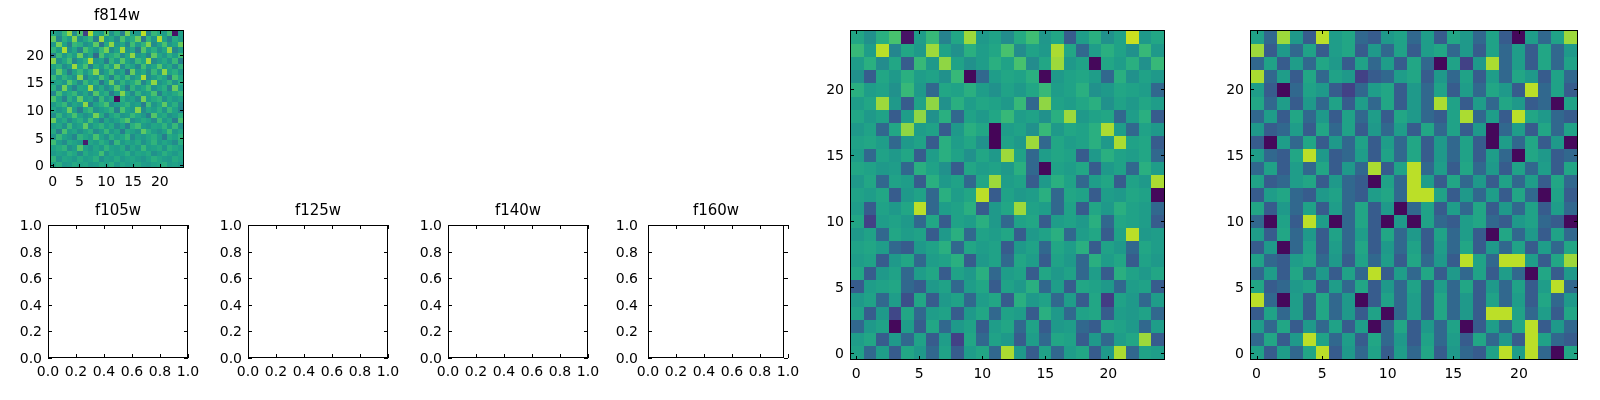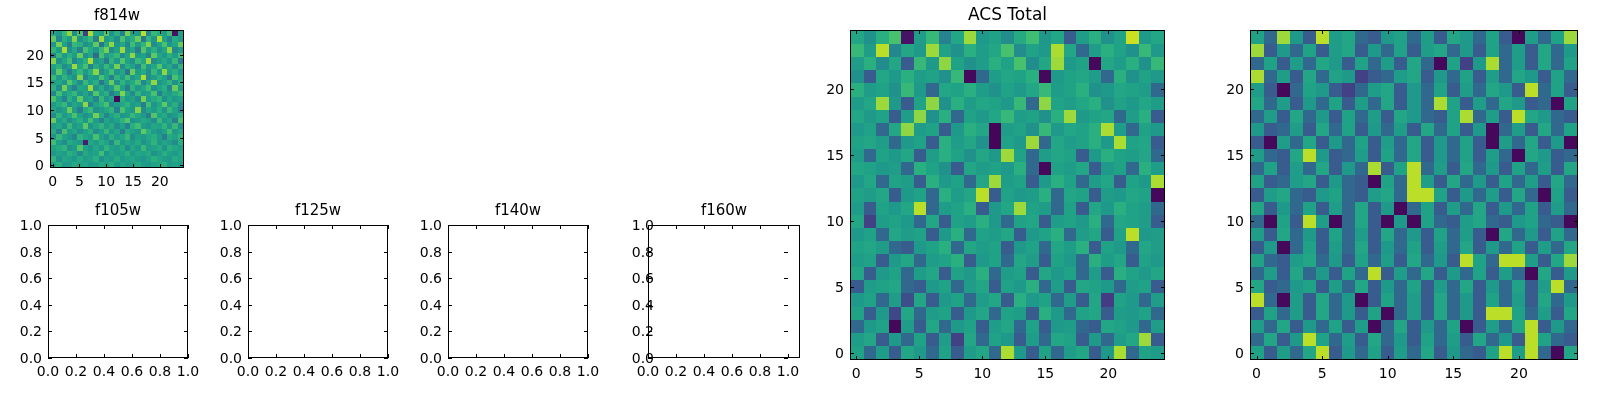--- a/index.html
+++ b/index.html
@@ -882,21 +882,21 @@
         <div class="ticklabel-y" style="top: 53.2px; right: 146px; position: absolute;">0.6</div>
         <div class="tick-y" style="top: 26.6px; left: 0px; width: 4px;"></div>
         <div class="tick-y" style="top: 26.6px; left: 136px; width: 4px;"></div>
         <div class="ticklabel-y" style="top: 26.6px; right: 146px; position: absolute;">0.8</div>
         <div class="tick-y" style="top: 0px; left: 0px; width: 4px;"></div>
         <div class="tick-y" style="top: 0px; left: 136px; width: 4px;"></div>
         <div class="ticklabel-y" style="top: 0px; right: 146px; position: absolute;">1.0</div>
       </div>
   </div>
 
-  <div class="axes" style="left:648px; top:225px; width:152px; height:133px;">
+  <div class="axes" style="left:648px; top:225px; width:136px; height:133px;">
     <div class="axes-title" style="top:-22px;">f160w</div>
     <div class="axes-frame"></div>
     <div class="tick-layer">
         <div class="tick-x" style="left: 0px; top: 129px; height: 4px;"></div>
         <div class="tick-x" style="left: 0px; top: 0px; height: 4px;"></div>
         <div class="ticklabel-x" style="left: 0px; top: 139px;">0.0</div>
         <div class="tick-x" style="left: 28px; top: 129px; height: 4px;"></div>
         <div class="tick-x" style="left: 28px; top: 0px; height: 4px;"></div>
         <div class="ticklabel-x" style="left: 28px; top: 139px;">0.2</div>
         <div class="tick-x" style="left: 56px; top: 129px; height: 4px;"></div>
@@ -926,21 +926,20 @@
         <div class="tick-y" style="top: 26.6px; left: 0px; width: 4px;"></div>
         <div class="tick-y" style="top: 26.6px; left: 136px; width: 4px;"></div>
         <div class="ticklabel-y" style="top: 26.6px; right: 146px; position: absolute;">0.8</div>
         <div class="tick-y" style="top: 0px; left: 0px; width: 4px;"></div>
         <div class="tick-y" style="top: 0px; left: 136px; width: 4px;"></div>
         <div class="ticklabel-y" style="top: 0px; right: 146px; position: absolute;">1.0</div>
       </div>
   </div>
 
   <div class="axes" style="left:850px; top:30px; width:315px; height:330px;">
-    <div class="axes-title" style="top:-24px; font-size:17px; line-height:17px;">ACS Total</div>
     <div class="axes-frame">
       <div class="heatmap" style="grid-template-columns: repeat(25, 1fr); grid-template-rows: repeat(25, 1fr);">
           <i style="background: rgb(34, 166, 133);"></i>
           <i style="background: rgb(33, 145, 140);"></i>
           <i style="background: rgb(42, 175, 128);"></i>
           <i style="background: rgb(71, 193, 110);"></i>
           <i style="background: rgb(71, 19, 102);"></i>
           <i style="background: rgb(31, 157, 137);"></i>
           <i style="background: rgb(55, 184, 120);"></i>
           <i style="background: rgb(38, 130, 142);"></i>

